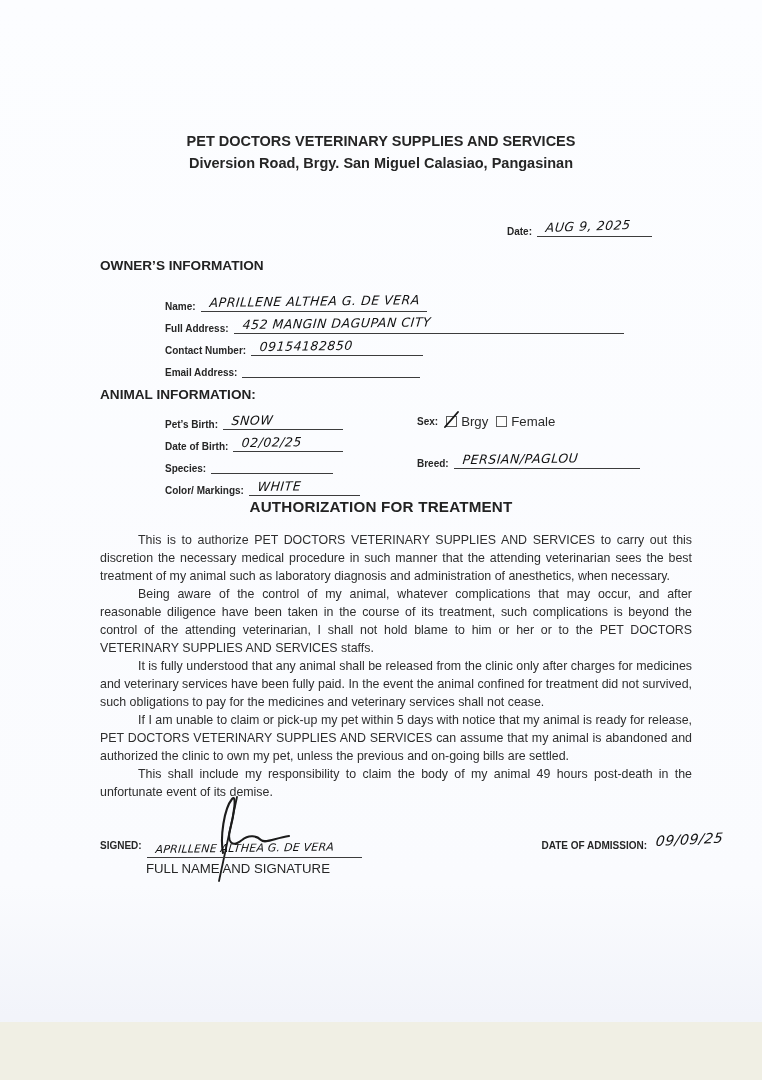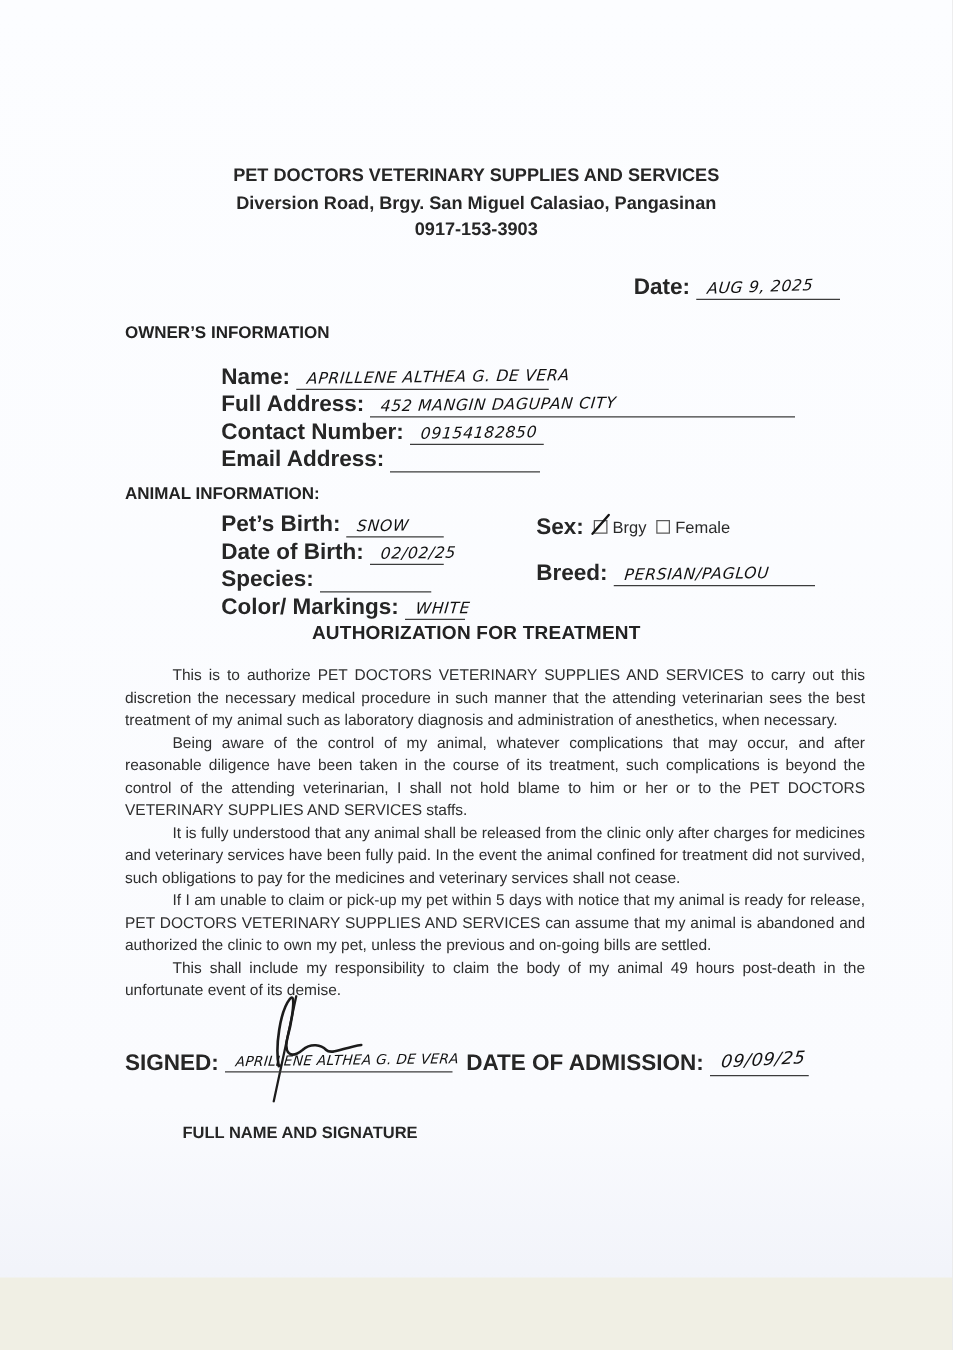--- a/index.html
+++ b/index.html
@@ -5,60 +5,59 @@
   html,body{margin:0;padding:0;background:#e8e8e8;}
   .page{
     position:relative;width:762px;height:1080px;margin:0 auto;overflow:hidden;
     background:linear-gradient(180deg,#fcfdff 0%,#fafbfe 82%,#f2f4fa 94%,#f1f3f9 100%);
     font-family:"Liberation Sans",sans-serif;color:#2d2d2d;
   }
   .scan-strip{position:absolute;left:0;right:0;bottom:0;height:58px;background:#f0efe4;}
   .header{position:absolute;top:131px;left:0;right:0;text-align:center;
     font-weight:bold;font-size:14.5px;line-height:21.5px;color:#262626;}
   .date-field{position:absolute;top:219px;left:507px;display:flex;align-items:flex-end;}
-  .flabel{font-weight:bold;font-size:18px;white-space:nowrap;color:#262626;}
+  .flabel{font-weight:bold;font-size:10px;white-space:nowrap;color:#262626;}
   .blank{flex:1;border-bottom:1.4px solid #3c3c3c;margin-left:5px;position:relative;height:17px;}
   .hw{font-family:"DejaVu Sans",sans-serif;font-style:italic;font-size:12.5px;color:#121212;
     letter-spacing:.5px;transform:skewX(-6deg) rotate(-.8deg);transform-origin:left bottom;
     white-space:nowrap;position:absolute;left:8px;bottom:1px;}
   .section-title{position:absolute;font-weight:bold;font-size:13.6px;color:#222;}
-  .form-rows{position:absolute;margin-left:12px;}
+  .form-rows{position:absolute;}
   .frow{display:flex;align-items:flex-end;height:22px;}
   .row-name{width:262px}.row-address{width:459px}.row-contact{width:258px}.row-email{width:255px}
   .row-pet{width:178px}.row-dob{width:178px}.row-species{width:168px}.row-color{width:195px}
   .row-breed{width:223px}
   .sex-row{display:flex;align-items:center;height:22px;font-size:13.2px;color:#2a2a2a;}
   .sex-row .opt{margin-left:4px;}
   .checkbox{position:relative;display:inline-block;width:9px;height:9px;border:1.3px solid #5b5b5b;
     margin:0 0 -1px 8px;background:#fdfdfd;}
   .checkbox .check{display:none;position:absolute;left:-4px;top:-7px;overflow:visible;}
   .checkbox.checked .check{display:block;}
   .auth-title{position:absolute;top:498px;left:0;right:0;text-align:center;
     font-weight:bold;font-size:15.2px;letter-spacing:.2px;color:#222;}
   .body-text{position:absolute;left:100px;top:531px;width:592px;
     font-size:12.4px;line-height:18px;text-align:justify;color:#2e2e2e;}
   .body-text p{margin:0;text-indent:38px;}
   .signed-row{position:absolute;left:100px;top:840px;display:flex;width:262px;}
   .signed-row .hw{font-size:11px;letter-spacing:.2px;}
-  .sign-caption{position:absolute;left:146px;top:898px;font-weight:bold;font-size:13.2px;color:#262626;text-align:right;}
-  .admission-row{position:absolute;left:373px;top:840px;display:flex;align-items:flex-end;width:274px;}
+  .sign-caption{position:absolute;left:146px;top:861px;font-weight:normal;font-size:13.2px;color:#262626;text-align:right;}
+  .admission-row{position:absolute;left:373px;top:840px;display:flex;align-items:flex-end;width:274px;flex-direction:column;}
   .admission-row .hw{font-size:14px;bottom:2px;transform:skewX(-10deg) rotate(-3deg);}
   .signature-svg{position:absolute;left:193px;top:795px;overflow:visible;}
   .date-field .blank{width:115px;flex:none;}
   .date-field .hw{font-size:12.5px;transform:skewX(-8deg) rotate(-2deg);}
 </style>
 </head>
 <body>
 
 <div class="page">
 
   <div class="header">
     <div>PET DOCTORS VETERINARY SUPPLIES AND SERVICES</div>
     <div>Diversion Road, Brgy. San Miguel Calasiao, Pangasinan</div>
-    <div>0917-153-3903</div>
   </div>
 
   <div class="date-field">
     <span class="flabel">Date:</span>
     <span class="blank">
       <span class="hw">AUG 9, 2025</span>
     </span>
   </div>
 
   <div class="section-title" style="left:100px;top:258px;">OWNER’S INFORMATION</div>

